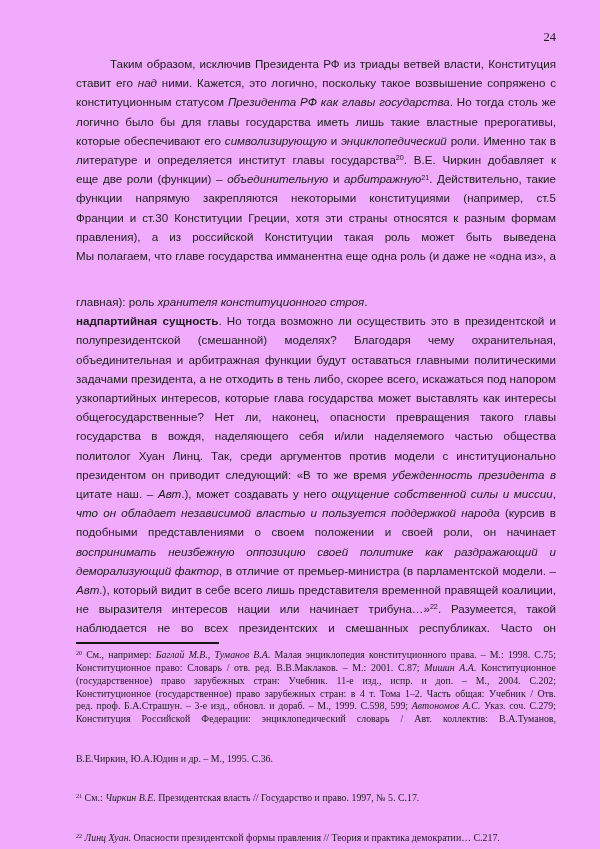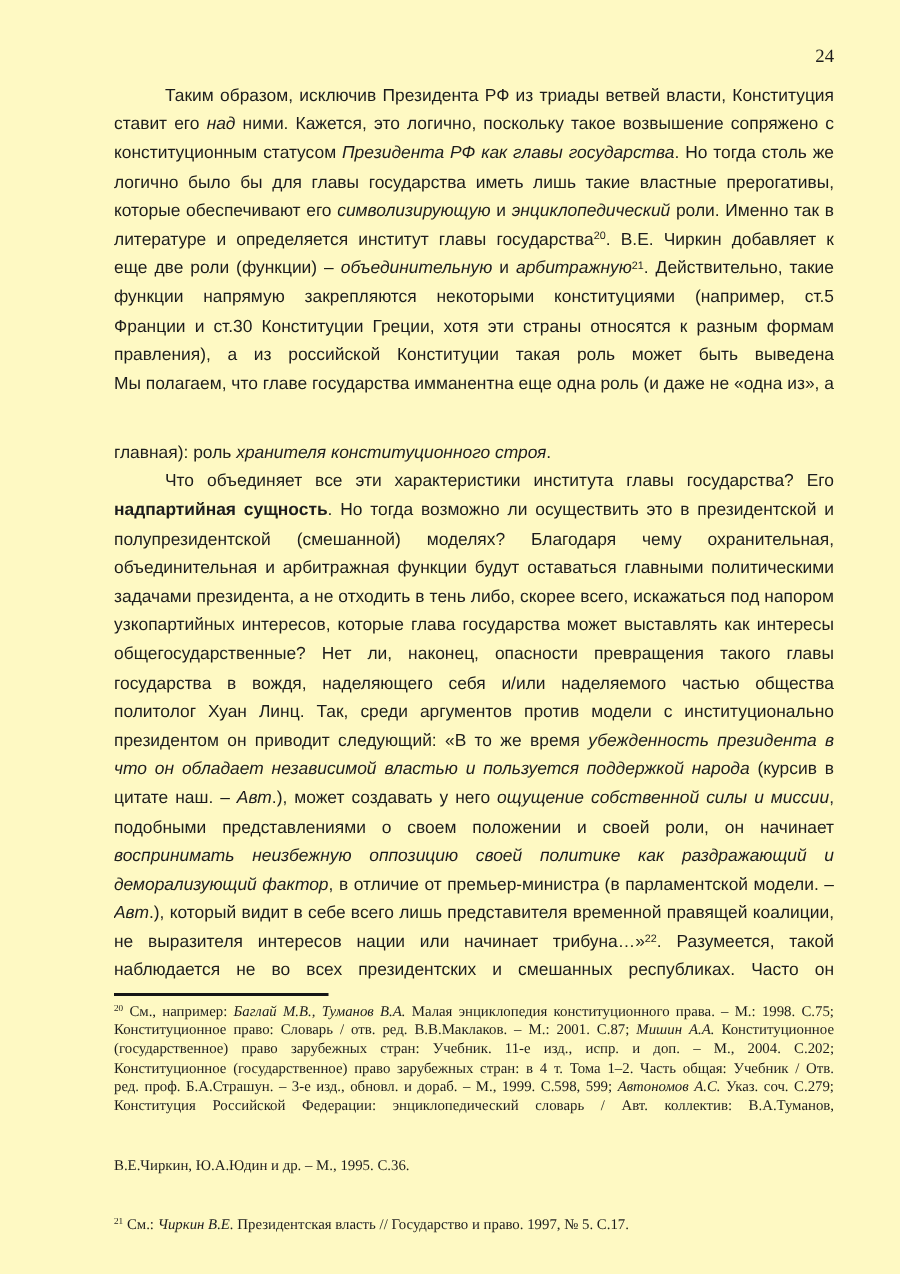--- a/index.html
+++ b/index.html
@@ -1,20 +1,20 @@
 <!DOCTYPE html>
 <html><head>
 <meta charset="utf-8">
 <style>
   html, body { margin: 0; padding: 0; background: #e8e8e8; }
   .page {
     position: relative;
     width: 600px;
     height: 849px;
-    background: #fef9c3;
+    background: #f0abfc;
     overflow: hidden;
     font-family: "Liberation Sans", sans-serif;
     color: #1c1c1c;
   }
   .page-number {
     position: absolute;
     top: 31px;
     right: 44px;
     font: 12.5px/1 "Liberation Serif", serif;
     color: #1c1c1c;
@@ -77,32 +77,31 @@
           <div class="line"><span>которые обеспечивают его </span><em>символизирующую</em><span> и </span><em>энциклопедический</em><span> роли. Именно так в</span></div>
           <div class="line"><span>литературе и определяется институт главы государства</span><sup class="fnref">20</sup><span>. В.Е. Чиркин добавляет к этому</span></div>
           <div class="line"><span>еще две роли (функции) – </span><em>объединительную</em><span> и </span><em>арбитражную</em><sup class="fnref">21</sup><span>. Действительно, такие</span></div>
           <div class="line"><span>функции напрямую закрепляются некоторыми конституциями (например, ст.5 Конституции</span></div>
           <div class="line"><span>Франции и ст.30 Конституции Греции, хотя эти страны относятся к разным формам</span></div>
           <div class="line"><span>правления), а из российской Конституции такая роль может быть выведена доктринально.</span></div>
           <div class="line"><span>Мы полагаем, что главе государства имманентна еще одна роль (и даже не «одна из», а</span></div>
           <div class="line lastline"><span>главная): роль </span><em>хранителя конституционного строя</em><span>.</span></div>
         </div>
         <div>
-          <div class="line indent"><span>Что объединяет все эти характеристики института главы государства? Его</span></div>
           <div class="line"><strong>надпартийная сущность</strong><span>. Но тогда возможно ли осуществить это в президентской и</span></div>
           <div class="line"><span>полупрезидентской (смешанной) моделях? Благодаря чему охранительная,</span></div>
           <div class="line"><span>объединительная и арбитражная функции будут оставаться главными политическими</span></div>
           <div class="line"><span>задачами президента, а не отходить в тень либо, скорее всего, искажаться под напором</span></div>
           <div class="line"><span>узкопартийных интересов, которые глава государства может выставлять как интересы</span></div>
           <div class="line"><span>общегосударственные? Нет ли, наконец, опасности превращения такого главы</span></div>
           <div class="line"><span>государства в вождя, наделяющего себя и/или наделяемого частью общества «отцовской</span></div>
           <div class="line"><span>политолог Хуан Линц. Так, среди аргументов против модели с институционально сильным</span></div>
           <div class="line"><span>президентом он приводит следующий: «В то же время </span><em>убежденность президента в том,</em></div>
+          <div class="line"><span>цитате наш. – </span><em>Авт</em><span>.), может создавать у него </span><em>ощущение собственной силы и миссии</em><span>,</span></div>
           <div class="line"><em>что он обладает независимой властью и пользуется поддержкой народа</em><span> (курсив в</span></div>
-          <div class="line"><span>цитате наш. – </span><em>Авт</em><span>.), может создавать у него </span><em>ощущение собственной силы и миссии</em><span>,</span></div>
           <div class="line"><span>подобными представлениями о своем положении и своей роли, он начинает</span></div>
           <div class="line"><em>воспринимать неизбежную оппозицию своей политике как раздражающий и</em></div>
           <div class="line"><em>деморализующий фактор</em><span>, в отличие от премьер-министра (в парламентской модели. –</span></div>
           <div class="line"><em>Авт</em><span>.), который видит в себе всего лишь представителя временной правящей коалиции, а</span></div>
           <div class="line"><span>не выразителя интересов нации или начинает трибуна…»</span><sup class="fnref">22</sup><span>. Разумеется, такой феномен</span></div>
           <div class="line"><span>наблюдается не во всех президентских и смешанных республиках. Часто он</span></div>
         </div>
       </div>
     <div class="footnote-sep"></div>
     <div class="footnotes" id="footnotes">

